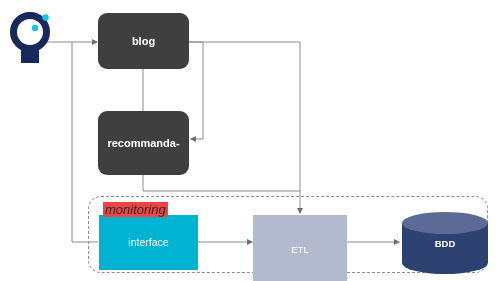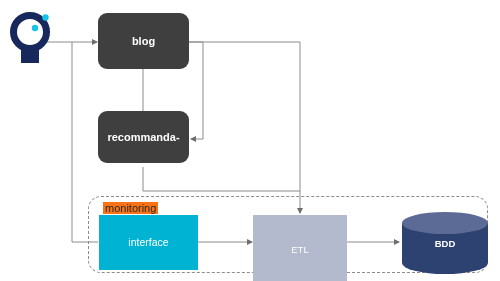--- a/index.html
+++ b/index.html
@@ -49,21 +49,21 @@
     font-size: 10.5px;
   }
   .node-grey {
     background: #b4bacd;
     font-size: 9.5px;
   }
   #node-blog {
     left: 98px; top: 13px; width: 91px; height: 56px;
   }
   #node-recommandations {
-    left: 98px; top: 111px; width: 91px; height: 52px;
+    left: 98px; top: 111px; width: 91px; height: 64px;
   }
   #node-interface {
     left: 99px; top: 215px; width: 99px; height: 55px;
   }
   #node-etl {
     left: 253px; top: 215px; width: 94px; height: 70px;
   }
   .db {
     position: absolute;
     z-index: 2;
@@ -83,25 +83,26 @@
     position: absolute;
     left: 88px; top: 196px; width: 400px; height: 77px;
     border: 1.2px dashed #8c8c8c;
     border-radius: 13px;
     z-index: 0;
     box-sizing: border-box;
   }
   #monitoring-label {
     position: absolute;
     left: 103px; top: 202px;
-    font-size: 11px;
+    font-size: 13px;
     color: #2b2b2b;
     z-index: 4;
-    background: #f97316;
+    background: #ef4444;
     padding: 0 2px;
+    font-style: italic;
   }
   .hyph { display: block; }
 </style>
 </head>
 <body>
 
 <div id="canvas">
 
   <svg class="layer" id="edges" viewBox="0 0 500 281" xmlns="http://www.w3.org/2000/svg">
     <defs>

